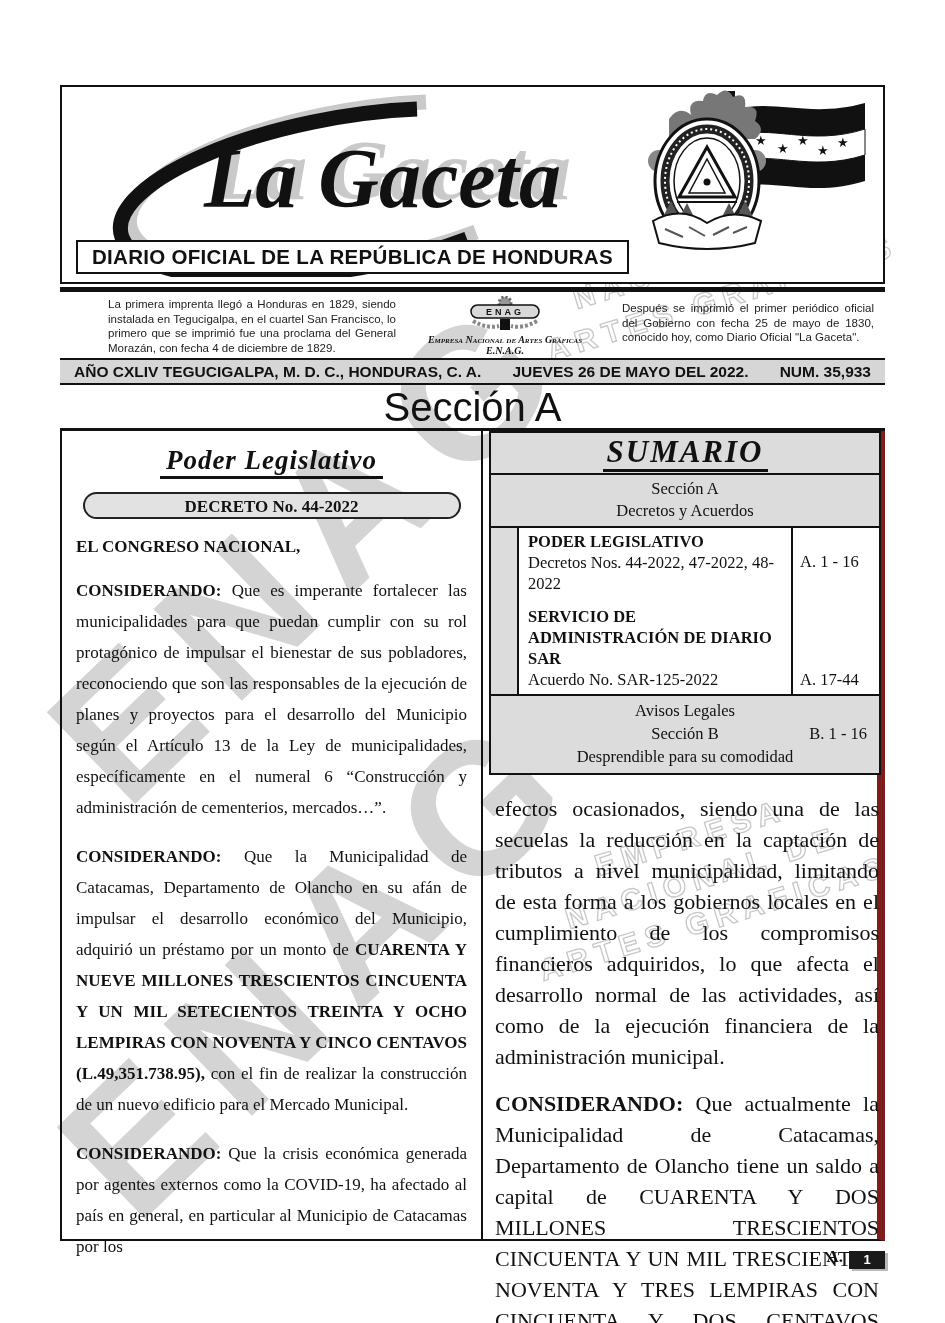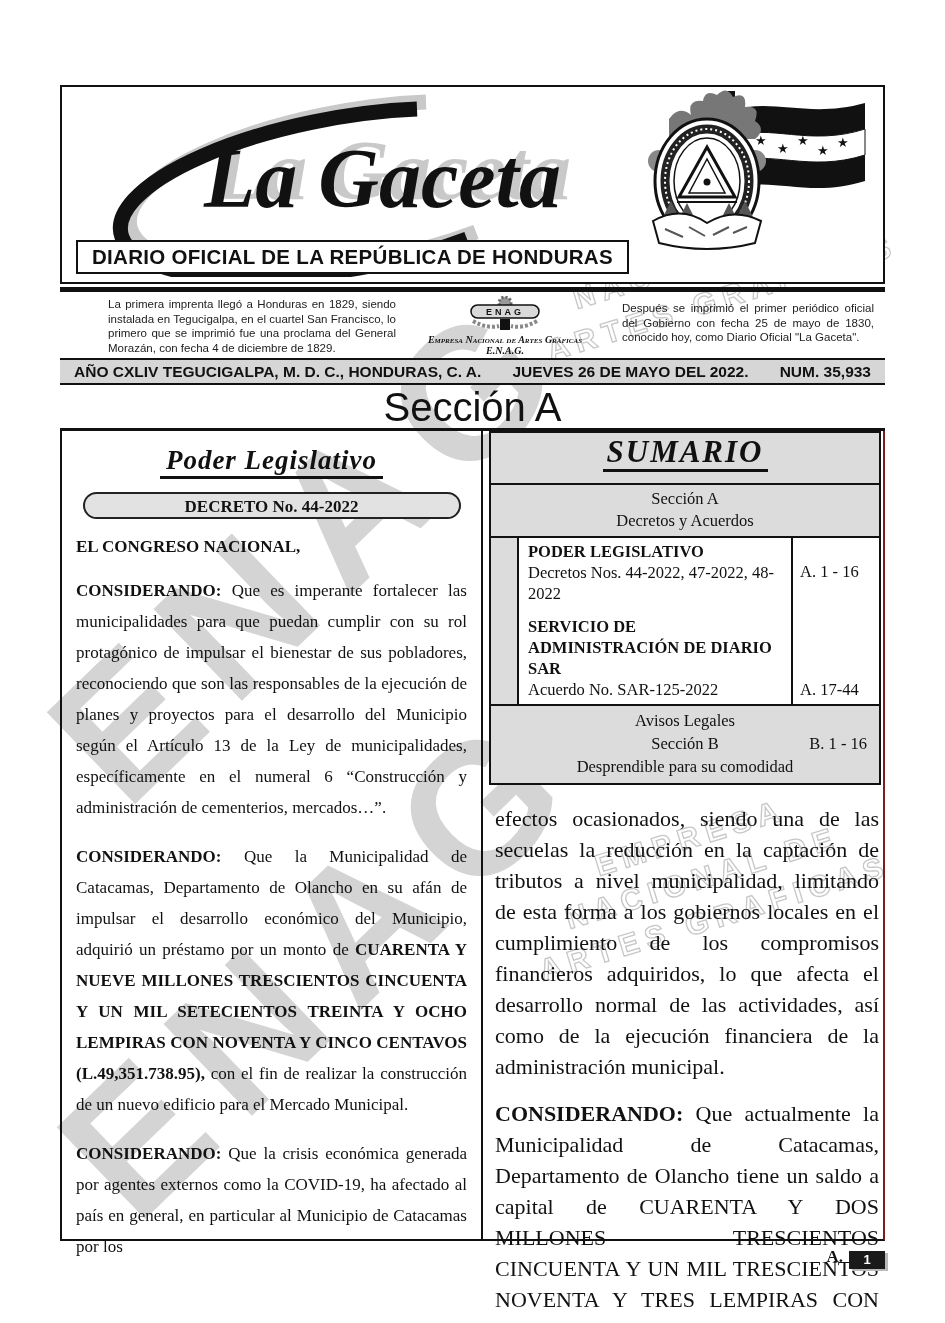--- a/index.html
+++ b/index.html
@@ -45,42 +45,42 @@
            display:flex;align-items:center;justify-content:space-between;padding:0 14px;
            font-family:"Liberation Sans",sans-serif;font-weight:bold;font-size:15.5px;z-index:3;text-align:right;}
 
   
   .sectionbar{position:absolute;left:60px;top:385px;width:825px;height:46px;box-sizing:border-box;
               border-bottom:3px solid #111;text-align:center;z-index:3;background:transparent;}
   .sectionbar span{font-family:"Liberation Sans",sans-serif;font-size:40px;line-height:45px;}
 
   
   .bodybox{position:absolute;left:60px;top:431px;width:825px;height:810px;box-sizing:border-box;
-           border-left:2px solid #111;border-right:2px solid #7f1d1d;border-bottom:2px solid #111;z-index:3;}
+           border-left:2px solid #111;border-right:8px solid #7f1d1d;border-bottom:2px solid #111;z-index:3;}
   .col-left{position:absolute;left:0;top:0;width:421px;height:100%;box-sizing:border-box;
             border-right:2px solid #111;padding:10px 14px 0 14px;}
   .col-right{position:absolute;left:421px;top:0;width:404px;height:100%;box-sizing:border-box;
              padding:0 6px 0 6px;}
 
   .poder{ text-align:center;margin-top:4px;}
   .poder span{font-weight:bold;font-style:italic;font-size:27px;letter-spacing:1px;
               border-bottom:3px solid #111;padding:0 6px 1px 6px;}
   .badge{width:378px;height:27px;margin:16px auto 15px auto;border:2px solid #222;border-radius:14px;
          background:#e2e2e2;text-align:center;font-weight:bold;font-size:17px;line-height:26px;
          box-sizing:border-box;}
   .congress{margin-top:18px;font-weight:bold;font-size:17px;}
   .para{margin-top:18px;font-size:17px;line-height:31px;text-align:justify;}
   .para:first-of-type{margin-top:20px;}
   .para b{font-weight:bold;}
   .col-right .para{font-size:22px;line-height:31px;margin-top:16px;padding:0 2px 0 6px;}
   .col-right .para.first{margin-top:18px;}
 
   
   .sumario{margin-top:0;border:2px solid #111;background:#dcdcdc;box-sizing:border-box;}
-  .sum-title{text-align:center;border-bottom:2px solid #111;padding:1px 0 13px 0;}
+  .sum-title{text-align:center;border-bottom:2px solid #111;padding:1px 0 3px 0;}
   .sum-title span{font-weight:bold;font-style:italic;font-size:31px;letter-spacing:2px;
                   border-bottom:3px solid #111;padding:0 4px;}
   .sum-seca{text-align:center;font-size:16.5px;line-height:22px;padding:3px 0 4px 0;border-bottom:2px solid #111;}
   .sum-table{display:flex;border-bottom:2px solid #111;}
   .sum-strip{width:26px;border-right:2px solid #111;}
   .sum-main{flex:1;background:#fff;padding:3px 6px 4px 9px;font-size:16.5px;line-height:21px;}
   .sum-main .h{font-weight:bold;}
   .sum-gap{height:12px;}
   .sum-pages{width:86px;background:#fff;border-left:2px solid #111;position:relative;font-size:16.5px;}
   .sum-pages .pg1{position:absolute;top:24px;left:7px;}

